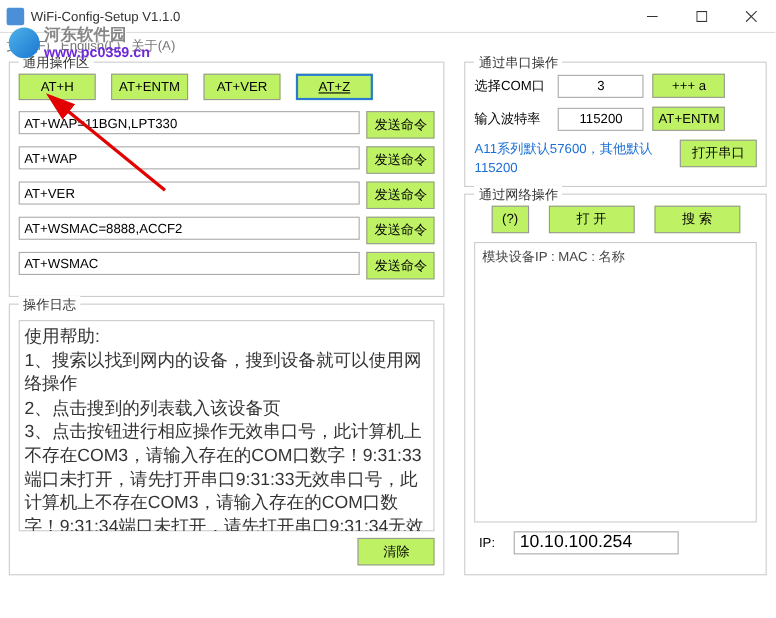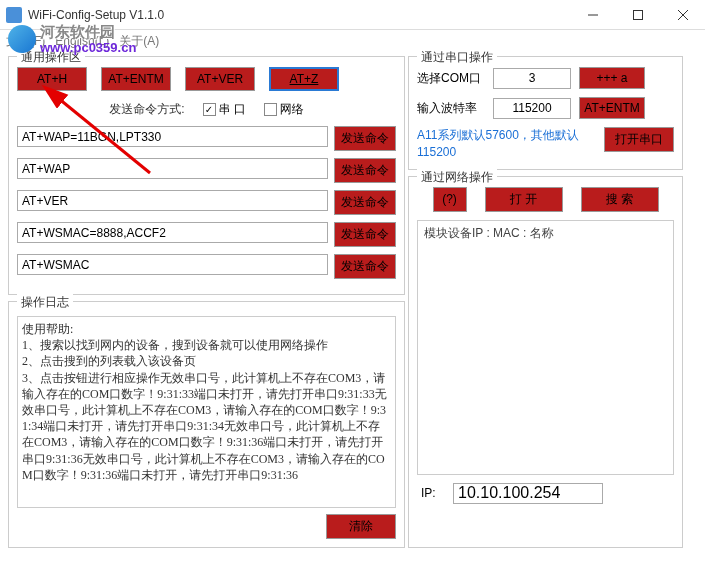--- a/index.html
+++ b/index.html
@@ -9,37 +9,37 @@
 .titlebar .title { flex: 1; color: #333; font-size: 12px; }
 .win-controls { display: flex; }
 .win-btn { width: 45px; height: 28px; display: flex; align-items: center; justify-content: center; color: #333; cursor: pointer; }
 .menubar { height: 22px; display: flex; align-items: center; padding: 0 6px; gap: 10px; position: relative; }
 .menu-item { color: #777; font-size: 12px; cursor: pointer; }
 .watermark { position: absolute; top: 24px; left: 8px; display: flex; align-items: center; pointer-events: none; z-index: 50; }
 .watermark .logo { width: 28px; height: 28px; background: linear-gradient(135deg,#4fb3e8,#1976d2); border-radius: 50%; margin-right: 4px; }
 .watermark .wm-text { display: flex; flex-direction: column; line-height: 1.1; }
 .watermark .wm1 { color: #888; font-size: 15px; font-weight: bold; text-shadow: 1px 1px 0 #fff; }
 .watermark .wm2 { color: #6d28d9; font-size: 13px; font-weight: bold; }
-.content { padding: 4px 8px 8px 8px; display: flex; gap: 3px; }
+.content { padding: 4px 8px 8px 8px; display: flex; gap: 18px; }
 .left-col { width: 397px; display: flex; flex-direction: column; gap: 6px; }
 .right-col { width: 275px; display: flex; flex-direction: column; gap: 6px; }
 .groupbox { border: 1px solid #ccc; padding: 10px 8px 8px 8px; position: relative; }
 .groupbox > .legend { position: absolute; top: -8px; left: 8px; background: #fff; padding: 0 4px; font-size: 12px; color: #333; }
 .top-buttons { display: flex; gap: 14px; margin-bottom: 10px; }
-.btn { border: 1px solid #999; background: #b91c1c; padding: 3px 0; font-size: 12px; cursor: pointer; text-align: center; min-width: 70px; font-family: inherit; }
+.btn { border: 1px solid #999; background: #bef264; padding: 3px 0; font-size: 12px; cursor: pointer; text-align: center; min-width: 70px; font-family: inherit; }
 .btn.highlight { border: 2px solid #2a7ad4; text-decoration: underline; }
 .send-mode { display: flex; align-items: center; justify-content: center; gap: 18px; margin-bottom: 8px; }
 .send-mode .label { color: #333; }
 .chk { display: flex; align-items: center; gap: 3px; }
 .chk .box { width: 13px; height: 13px; border: 1px solid #888; background: #fff; display: inline-flex; align-items: center; justify-content: center; font-size: 10px; }
 .cmd-row { display: flex; gap: 6px; margin-bottom: 7px; }
 .cmd-row input { flex: 1; border: 1px solid #aaa; padding: 2px 4px; font-size: 12px; height: 21px; font-family: inherit; }
 .cmd-row .btn { min-width: 62px; }
 .log-box { border: 1px solid #ccc; height: 192px; overflow-y: auto; padding: 4px; margin-top: 4px; }
-.log-box .line { font-size: 12px; color: #333; line-height: 1.35; word-break: break-all; white-space: pre-wrap; font-family: Liberation Serif, serif; }
+.log-box .line { font-size: 16px; color: #333; line-height: 1.35; word-break: break-all; white-space: pre-wrap; }
 .clear-row { display: flex; justify-content: flex-end; margin-top: 6px; }
 .serial-row { display: flex; align-items: center; gap: 8px; margin-bottom: 8px; }
 .serial-row .lbl { width: 68px; }
 .serial-row input { width: 78px; border: 1px solid #aaa; padding: 2px 4px; text-align: center; height: 21px; font-family: inherit; font-size: 12px; }
 .serial-row .btn { width: 66px; min-width: 56px; }
 .note { color: #1a6fd6; font-size: 12px; text-align: left; line-height: 1.4; }
 .note-row { display: flex; gap: 8px; align-items: flex-start; }
 .note-row .note { flex: 1; }
 .net-row { display: flex; gap: 18px; justify-content: center; margin-bottom: 8px; }
 .net-row .btn { min-width: 78px; }
@@ -104,31 +104,20 @@
 <div class="content">
   <div class="left-col">
     <div class="groupbox">
       <span class="legend">通用操作区</span>
       <div class="top-buttons">
         <button class="btn">AT+H</button>
         <button class="btn">AT+ENTM</button>
         <button class="btn">AT+VER</button>
         <button class="btn highlight">AT+Z</button>
       </div>
-      <div class="send-mode">
-        <span class="label">发送命令方式:</span>
-        <label class="chk">
-            <span class="box">✓</span>
-            <span>串 口</span>
-          </label>
-        <label class="chk">
-            <span class="box"></span>
-            <span>网络</span>
-          </label>
-      </div>
       <div class="cmd-row">
           <input value="AT+WAP=11BGN,LPT330" style="">
           <button class="btn">发送命令</button>
         </div>
       <div class="cmd-row">
           <input value="AT+WAP" style="">
           <button class="btn">发送命令</button>
         </div>
       <div class="cmd-row">
           <input value="AT+VER" style="">

